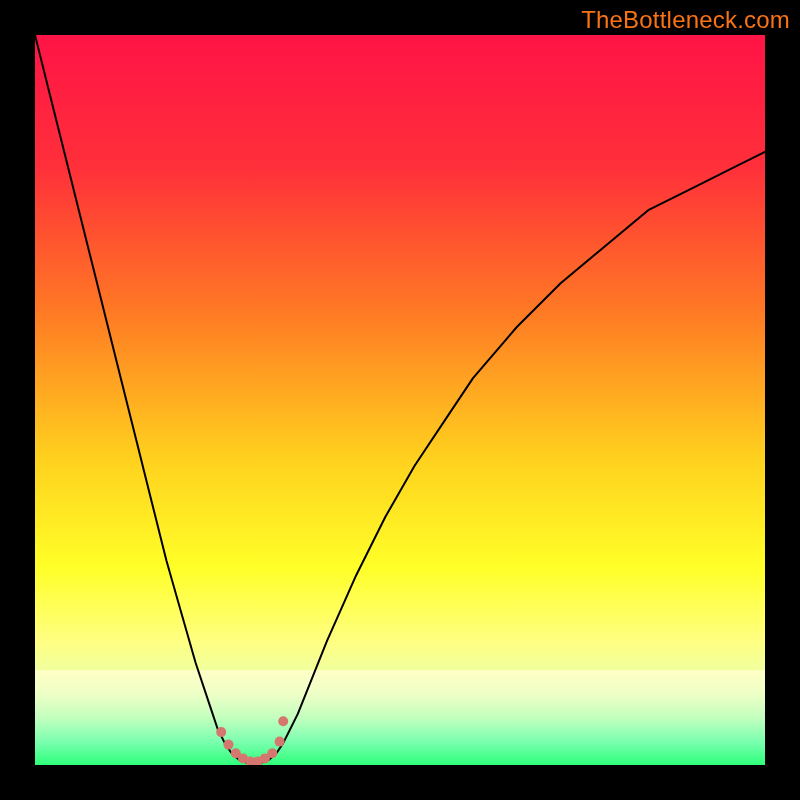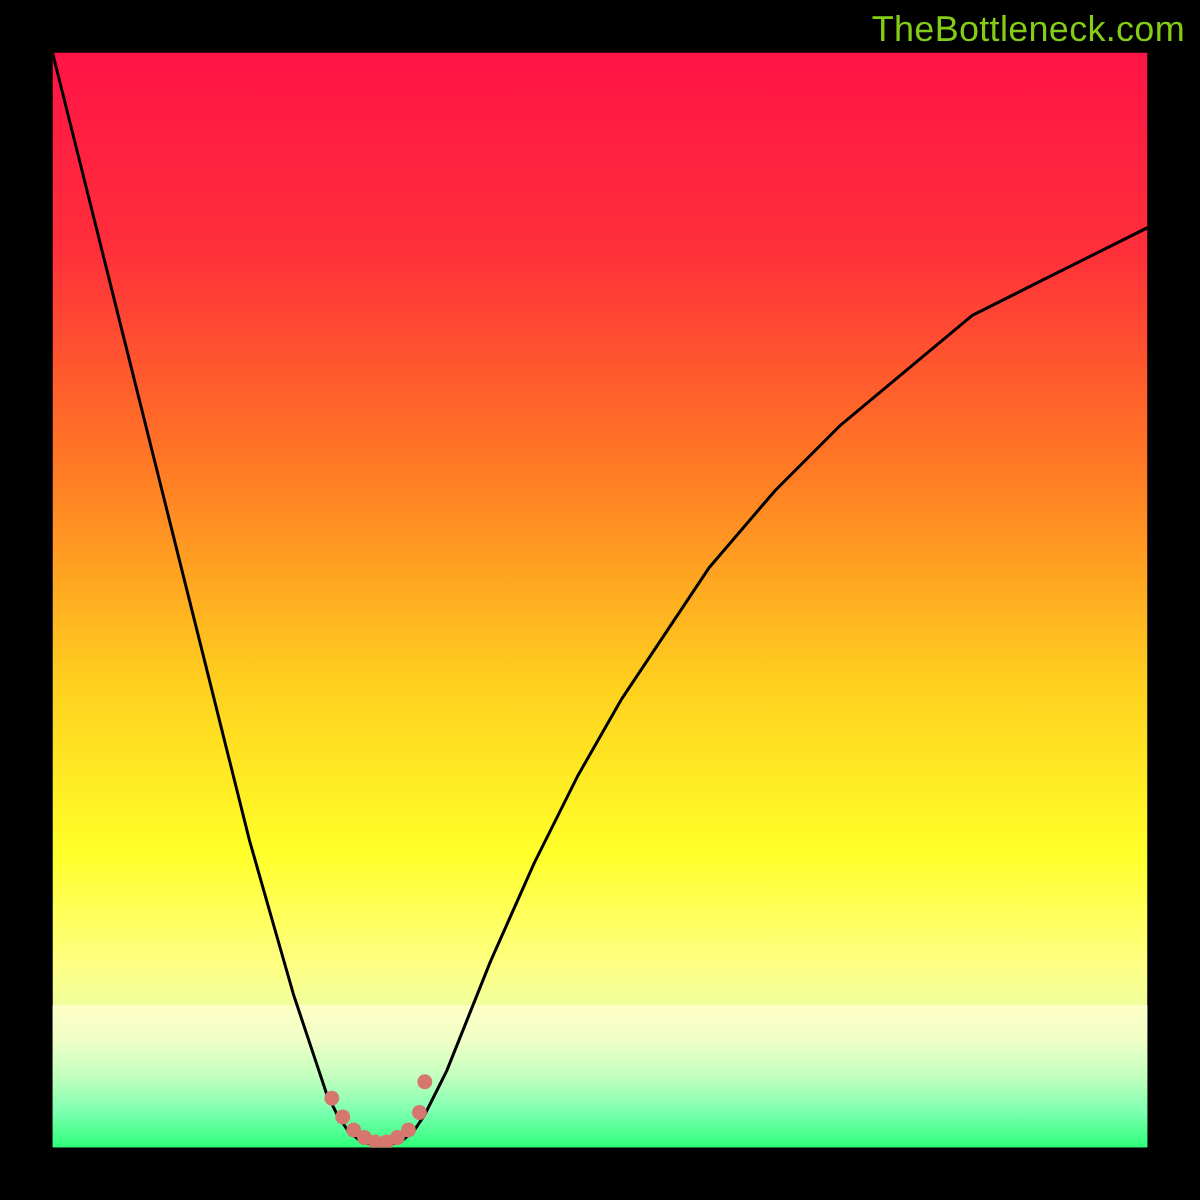--- a/index.html
+++ b/index.html
@@ -16,21 +16,21 @@
     width: 800px;
     height: 800px;
     background: #000;
   }
   .watermark {
     position: absolute;
     top: 6px;
     right: 10px;
     font-size: 24px;
     font-weight: 500;
-    color: #84cc16;
+    color: #f97316;
     letter-spacing: 0.2px;
     z-index: 20;
     user-select: none;
     margin-left: 33px;
   }
   .plot {
     position: absolute;
     left: 35px;
     top: 35px;
     width: 730px;

